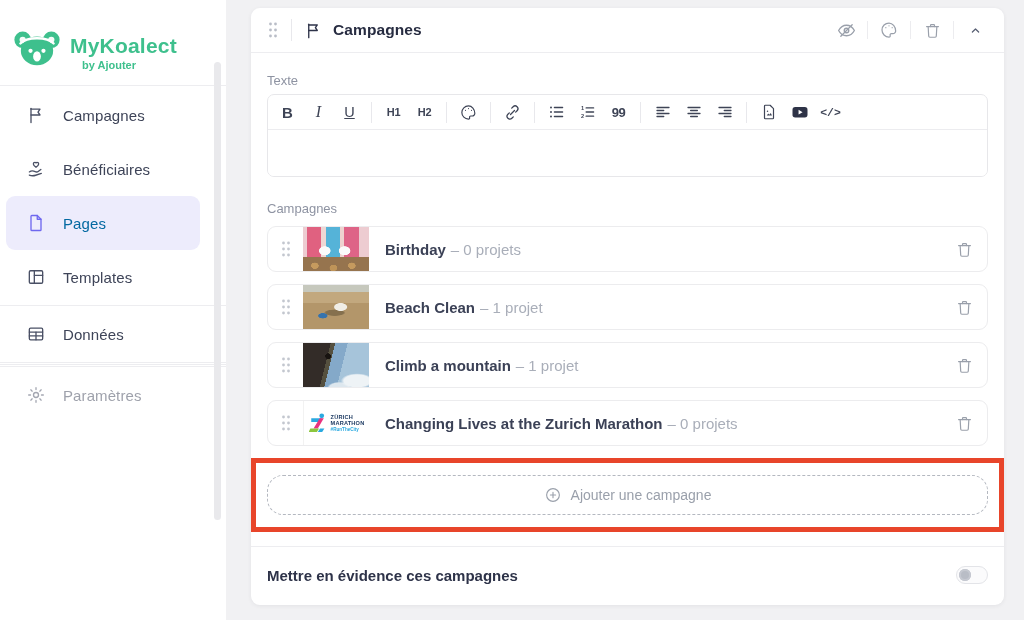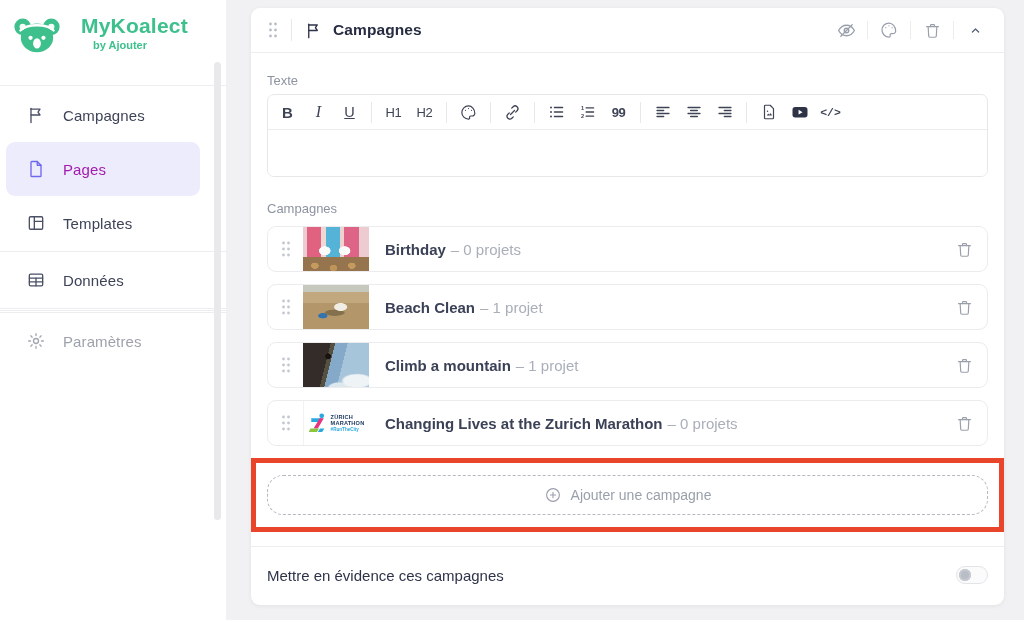--- a/index.html
+++ b/index.html
@@ -2,30 +2,30 @@
 <html><head>
 <meta charset="utf-8">
 <style>
   * { margin:0; padding:0; box-sizing:border-box; }
   html,body { width:1024px; height:620px; }
   body { font-family:"Liberation Sans","DejaVu Sans",sans-serif; background:#f1f1f3; overflow:hidden; }
   .screen { position:relative; width:1024px; height:620px; background:#f1f1f3; overflow:hidden; }
 
   
   .sidebar { position:absolute; left:0; top:0; width:226px; height:620px; background:#fff; overflow:hidden; }
-  .logo-row { display:flex; align-items:flex-start; gap:20px; padding:14px 12px 14px 13px; height:85px; }
+  .logo-row { display:flex; align-items:flex-end; gap:9px; padding:14px 12px 14px 13px; height:85px; }
   .logo-text .brand-name { font-size:21px; font-weight:800; color:#3ec08d; letter-spacing:.2px; }
   .logo-text .brand-tag { font-size:11px; font-weight:700; color:#3ec08d; margin:1px 0 0 12px; }
   .side-divider { height:1px; background:#ededf0; }
   .nav { padding-top:2px; }
   .nav-item { display:flex; align-items:center; gap:17px; height:54px; padding-left:20px;
               margin:0 26px 0 6px; border-radius:9px; cursor:pointer; color:#3e4458; }
   .nav-item .nico { display:flex; color:#4a5065; }
   .nav-item .nlabel { font-size:15px; font-weight:500; letter-spacing:.1px; }
-  .nav-item.active { background:#edecfc; color:#a21caf; }
+  .nav-item.active { background:#edecfc; color:#0369a1; }
   .nav-item.active .nico { color:#6f68ef; }
   .nav-item.faded { opacity:.5; }
   .nav .side-divider { margin:1px 0; }
   .side-scrollthumb { position:absolute; right:5px; top:62px; width:7px; height:458px; border-radius:4px; background:#e9e9ec; }
 
   
   .card { position:absolute; left:251px; top:8px; width:753px; height:597px; background:#fff;
           border-radius:9px; box-shadow:0 1px 4px rgba(40,40,60,.07); overflow:hidden; }
   .card-header { display:flex; align-items:center; height:45px; padding:0 16px; border-bottom:1px solid #ededf0; }
   .hgap { width:1px; height:22px; background:#e8e8ec; margin:0 12px; }
@@ -41,21 +41,21 @@
   .fld-label { font-size:13px; color:#8e93a2; margin-bottom:6px; }
 
   
   .editor { border:1px solid #e7e7ea; border-radius:7px; overflow:hidden; }
   .toolbar { display:flex; align-items:center; height:35px; padding:0 4px; border-bottom:1px solid #ececef; }
   .tb-btn { min-width:31px; height:29px; display:flex; align-items:center; justify-content:center;
             color:#3e4456; cursor:pointer; font-size:14px; }
   .tb-btn.b { font-weight:700; font-size:15px; }
   .tb-btn.i { font-style:italic; font-family:"Liberation Serif","DejaVu Serif",serif; font-size:16px; }
   .tb-btn.u { text-decoration:underline; font-size:14.5px; }
-  .tb-btn.hsize { font-size:13px; font-weight:400; letter-spacing:-.3px; }
+  .tb-btn.hsize { font-size:11px; font-weight:700; letter-spacing:-.3px; }
   .tb-btn.q { font-weight:700; font-size:13px; letter-spacing:-.5px; }
   .tb-btn.code-txt { font-family:"Liberation Mono","DejaVu Sans Mono",monospace; font-size:11.5px; font-weight:700; }
   .tb-sep { width:1px; height:21px; background:#e8e8ec; margin:0 6px; }
   .editor-area { height:46px; background:#fff; cursor:text; }
 
   .section-label { font-size:13px; color:#8e93a2; margin:24px 0 10px; }
 
   
   .camp-row { display:flex; align-items:center; height:46px; border:1px solid #ececee; border-radius:9px;
               margin-bottom:12px; background:#fff; }
@@ -90,21 +90,21 @@
   
   .annotation-box { margin:0 -16px; border:5px solid #e8452a; padding:12px 11px; }
   .add-btn { display:flex; align-items:center; justify-content:center; gap:9px; height:40px; width:100%;
              border:1px dashed #b4b8c0; border-radius:16px; color:#9aa0ab; cursor:pointer; background:#fff; }
   .add-btn .plus { display:flex; color:#9aa0ab; }
   .add-label { font-size:14px; color:#9aa0ab; }
 
   
   .footer-divider { height:1px; background:#ededf0; margin:14px -16px 0; }
   .footer-row { display:flex; align-items:center; justify-content:space-between; height:56px; }
-  .footer-label { font-size:15px; font-weight:400; color:#2e3349; }
+  .footer-label { font-size:15px; font-weight:700; color:#2e3349; }
   .toggle { position:relative; width:32px; height:18px; border-radius:10px; background:#fbfbfc;
             border:1px solid #e3e4e8; cursor:pointer; flex:none; }
   .toggle .knob { position:absolute; left:2px; top:2px; width:12px; height:12px; border-radius:50%;
                   background:#b9bdc6; box-shadow:inset 0 0 0 2px #c6c9d1; }
 
   svg { display:block; }
 </style>
 </head>
 <body>
 
@@ -134,20 +134,30 @@
 
     <nav class="nav">
       <div class="nav-item">
         <span class="nico">
           <svg width="20" height="20" viewBox="0 0 24 24" fill="none" stroke="currentColor" stroke-width="1.6" stroke-linecap="round" stroke-linejoin="round">
               <path d="M6 21V4"></path>
               <path d="M6 5h10.8l-2.4 3.5 2.4 3.5H6"></path>
             </svg>
         </span>
         <span class="nlabel">Campagnes</span>
+      </div>
+      <div class="nav-item">
+        <span class="nico">
+          <svg width="20" height="20" viewBox="0 0 24 24" fill="none" stroke="currentColor" stroke-width="1.6" stroke-linecap="round" stroke-linejoin="round">
+              <path d="M12 10C10 8.5 8.8 7.2 8.8 5.9 8.8 4.8 9.7 4 10.7 4c.5 0 1 .2 1.3.7.3-.5.8-.7 1.3-.7 1 0 1.9.8 1.9 1.9 0 1.3-1.2 2.6-3.2 4.1z"></path>
+              <path d="M4 15.5c1.8-1.3 3.4-1.6 5.2-1l2.6.9c1 .3 2 .1 2.8-.5l3.2-2.3"></path>
+              <path d="M4 19.3c2.4 1 5 1 7.6.2l6.8-2.2"></path>
+            </svg>
+        </span>
+        <span class="nlabel">Bénéficiaires</span>
       </div>
       <div class="nav-item active">
         <span class="nico">
           <svg width="20" height="20" viewBox="0 0 24 24" fill="none" stroke="currentColor" stroke-width="1.6" stroke-linecap="round" stroke-linejoin="round">
               <path d="M7 3h6.5L18 7.5V20a1 1 0 0 1-1 1H7a1 1 0 0 1-1-1V4a1 1 0 0 1 1-1z"></path>
               <path d="M13.5 3v4.5H18"></path>
             </svg>
         </span>
         <span class="nlabel">Pages</span>
       </div>

